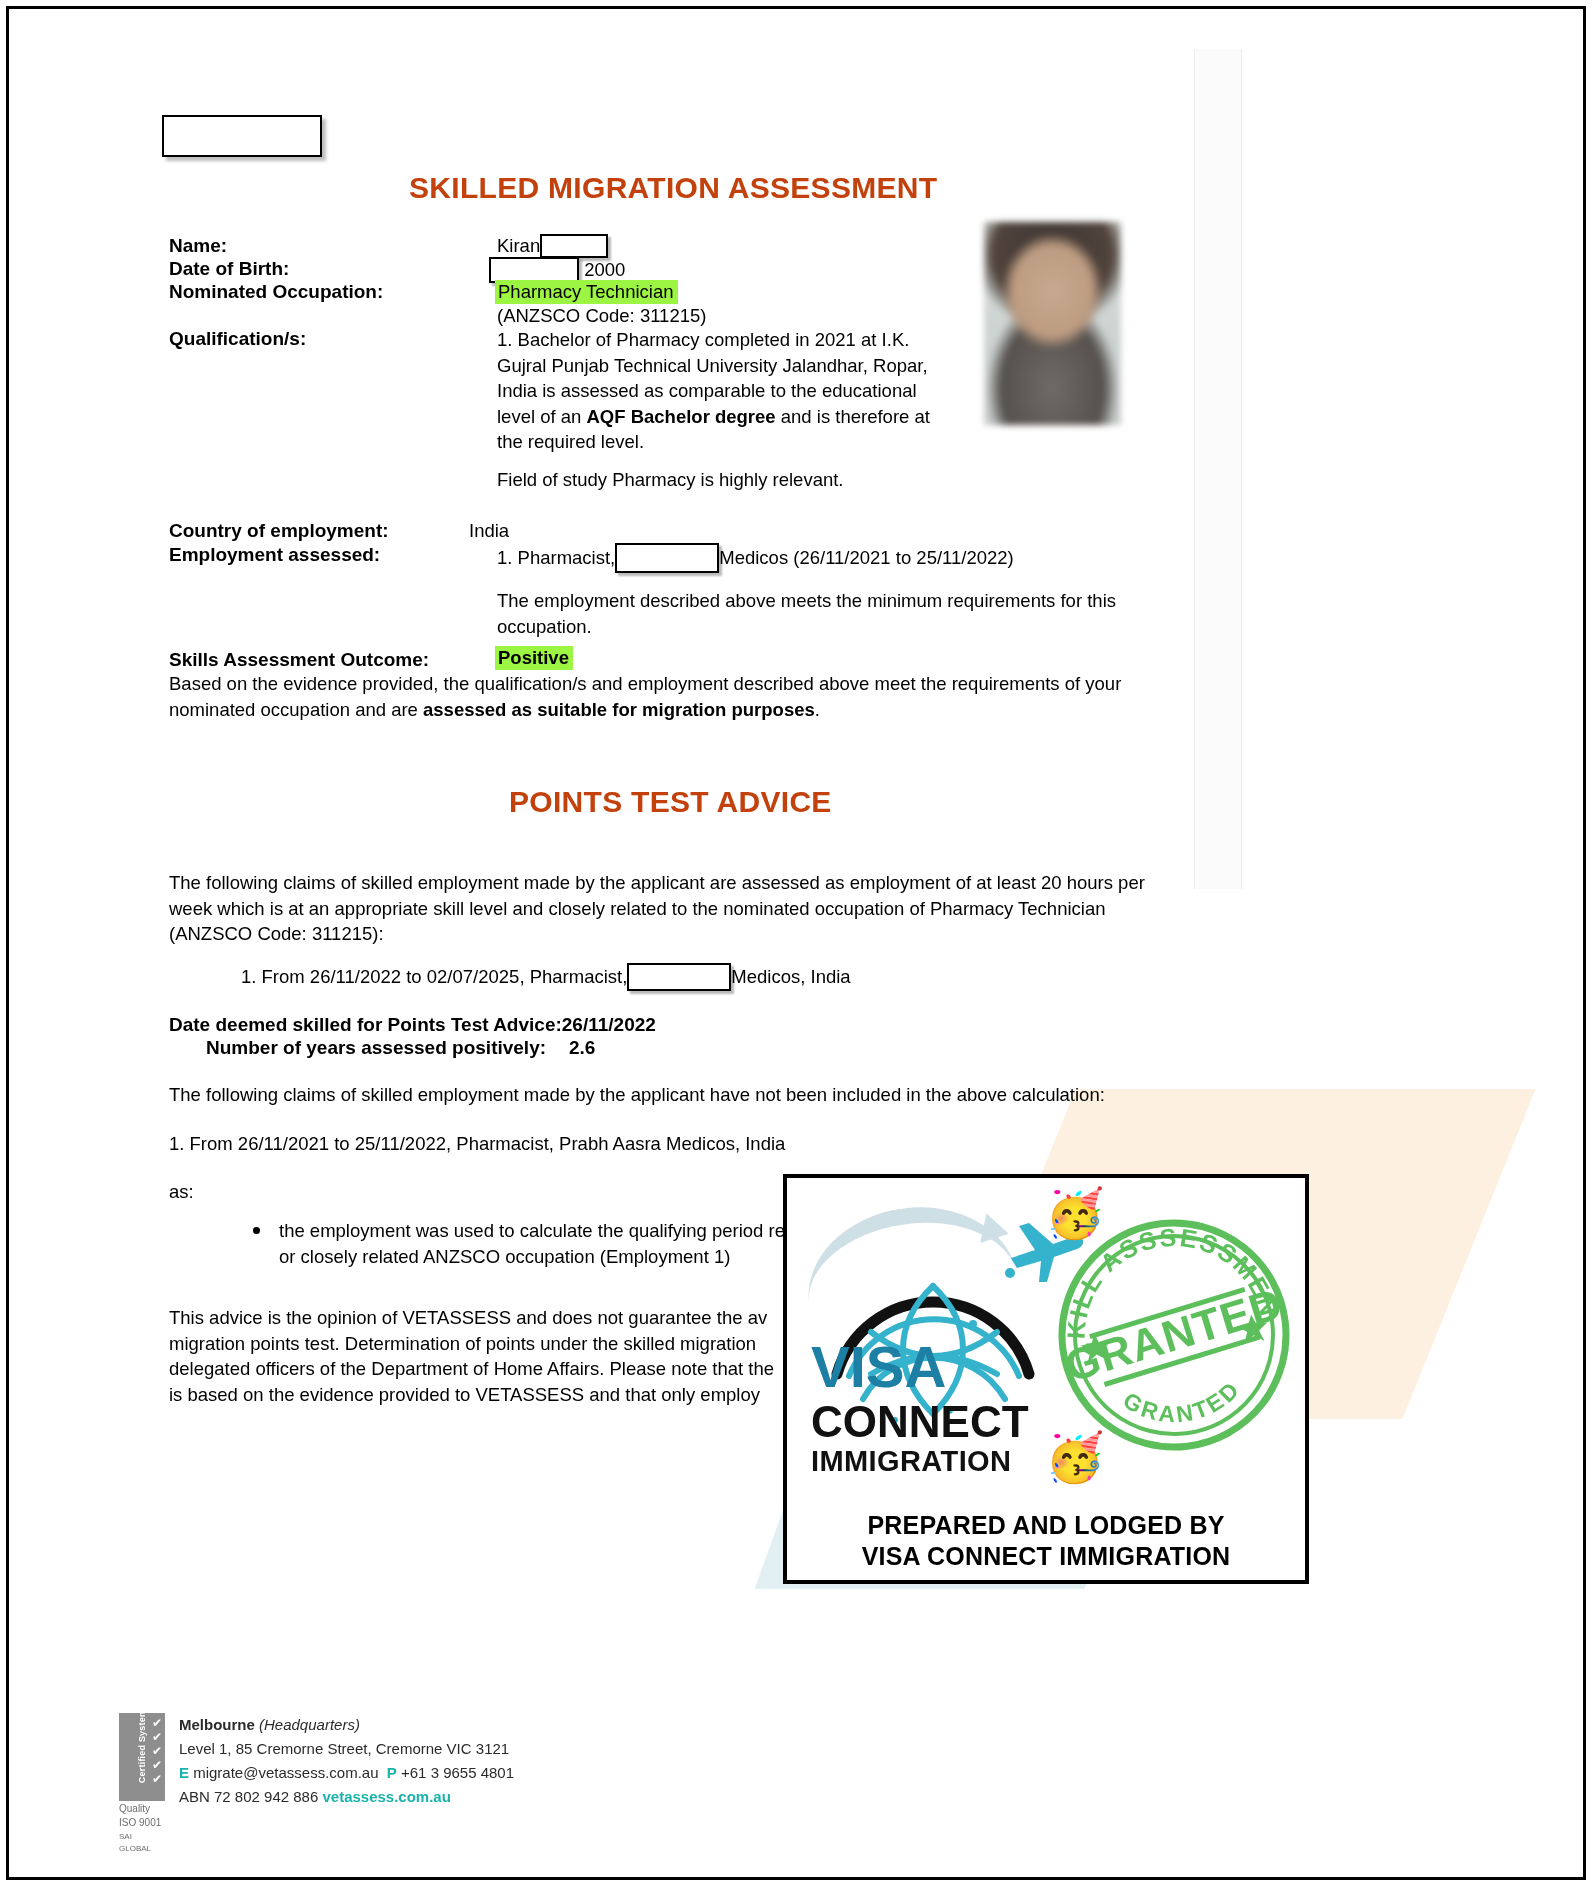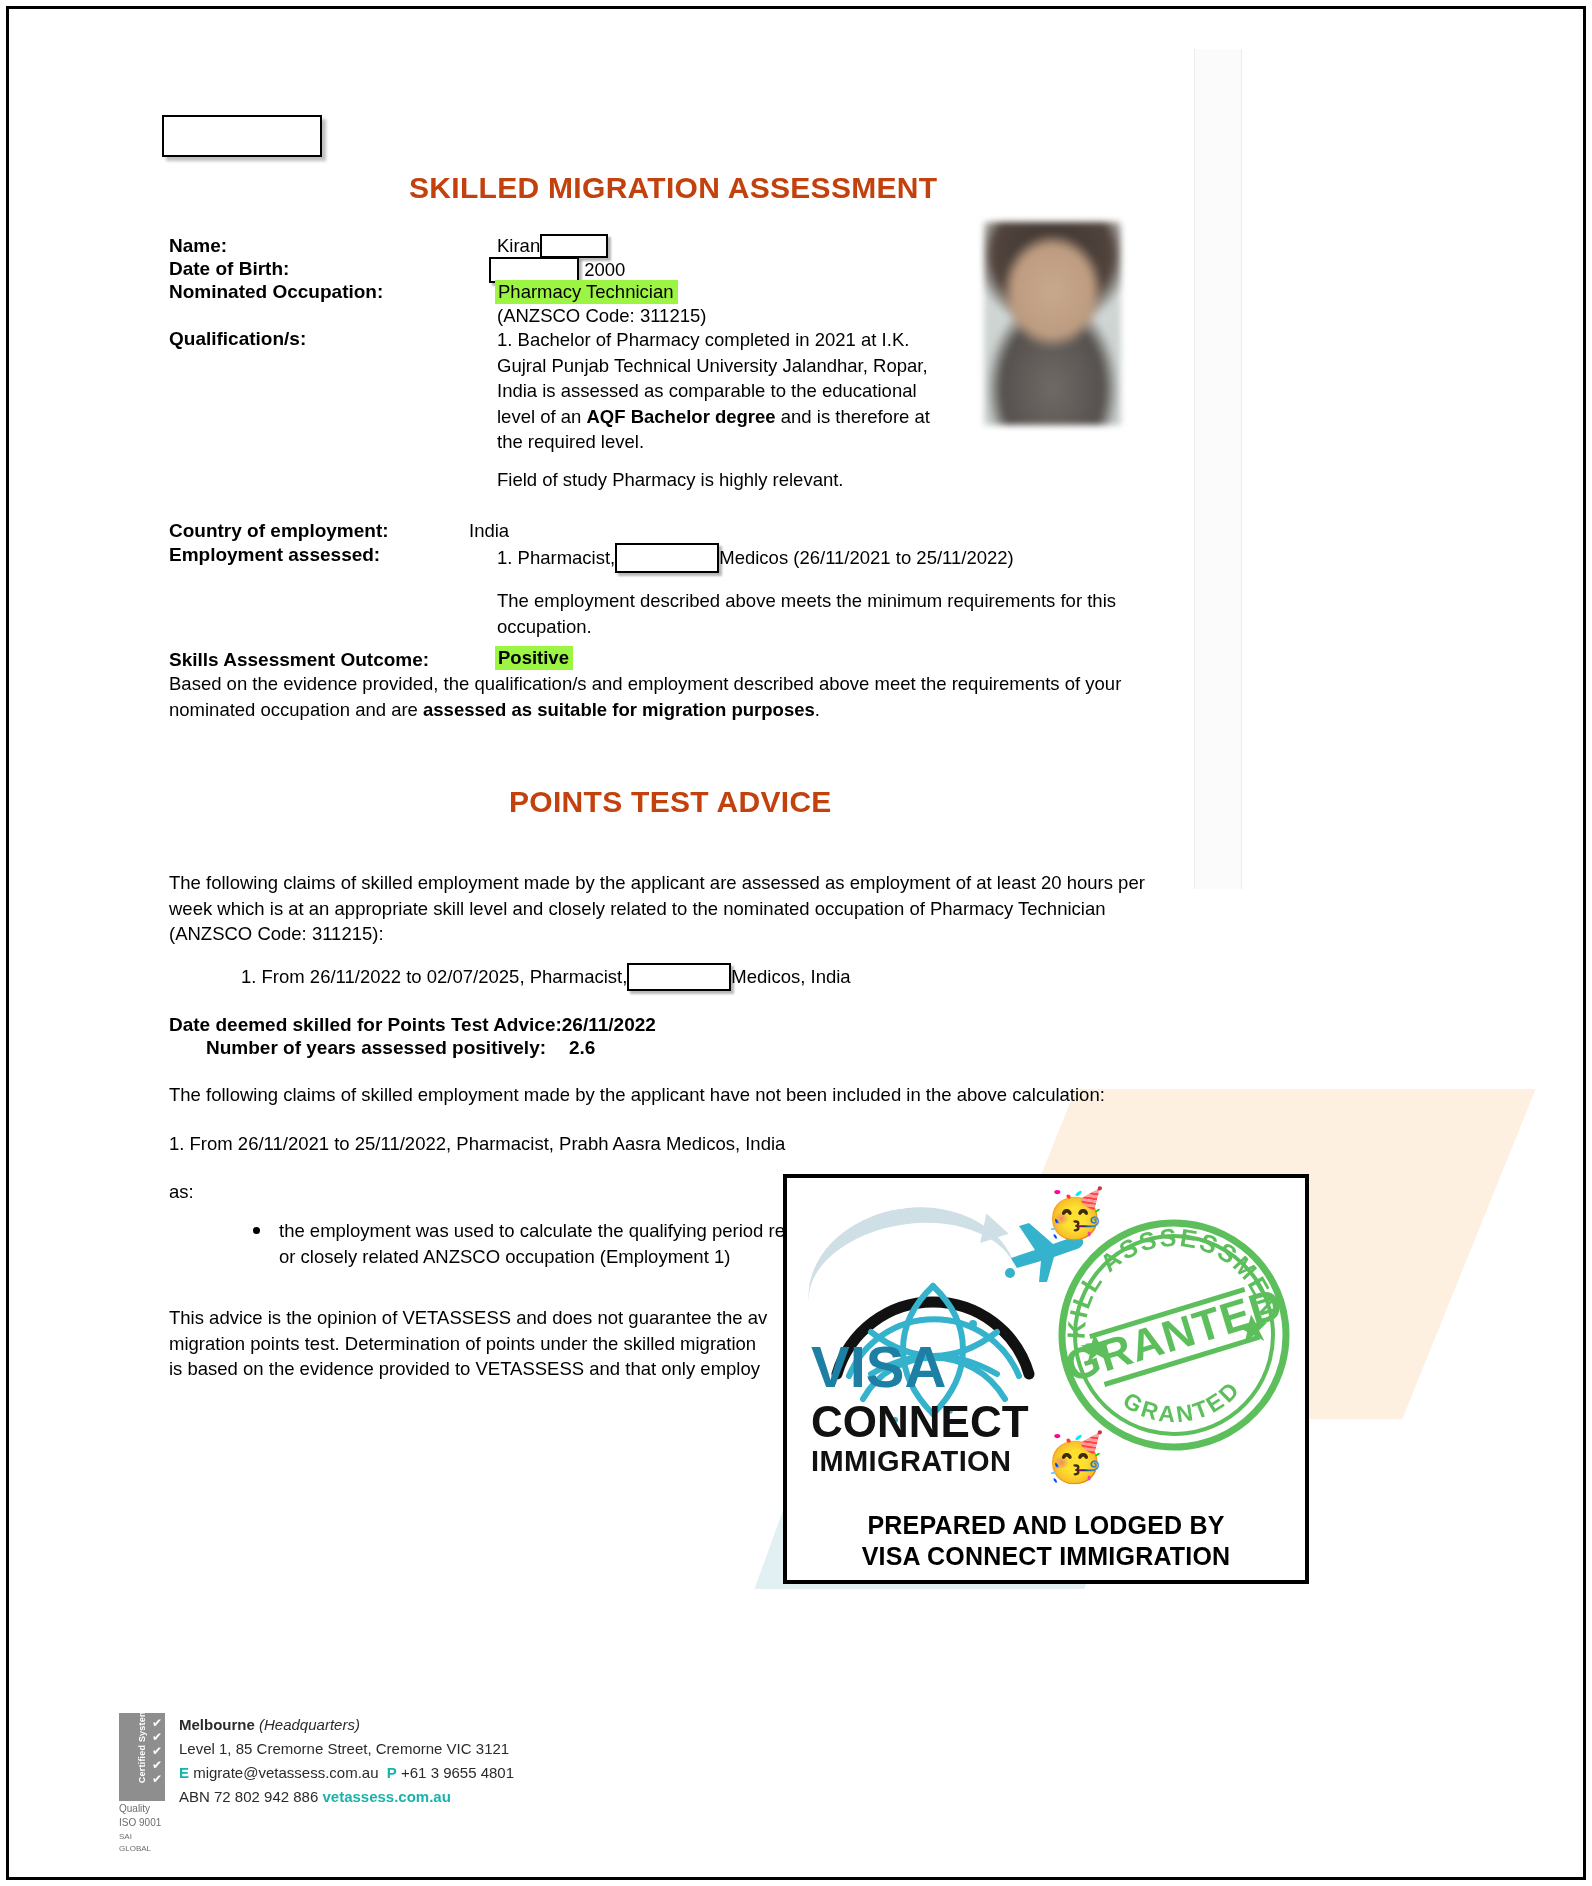--- a/index.html
+++ b/index.html
@@ -378,20 +378,21 @@
 
     <div class="bullet-row" style="left:252px; top:1209px; width:700px;">
       <span class="bullet-dot"></span>
       <div>the employment was used to calculate the qualifying period re</div>
       <div>or closely related ANZSCO occupation (Employment 1)</div>
     </div>
 
     <div class="para" style="left:160px; top:1296px; width:1010px;">
       <div>This advice is the opinion of VETASSESS and does not guarantee the av</div>
       <div>migration points test. Determination of points under the skilled migration</div>
+      <div>delegated officers of the Department of Home Affairs. Please note that the</div>
       <div>is based on the evidence provided to VETASSESS and that only employ</div>
     </div>
 
     <div id="footer">
       <div id="cert-badge">
         <div class="grey">
           <div class="vtext">Certified System</div>
           <div class="ticks">
             <span>✔</span>
               <span>✔</span>

